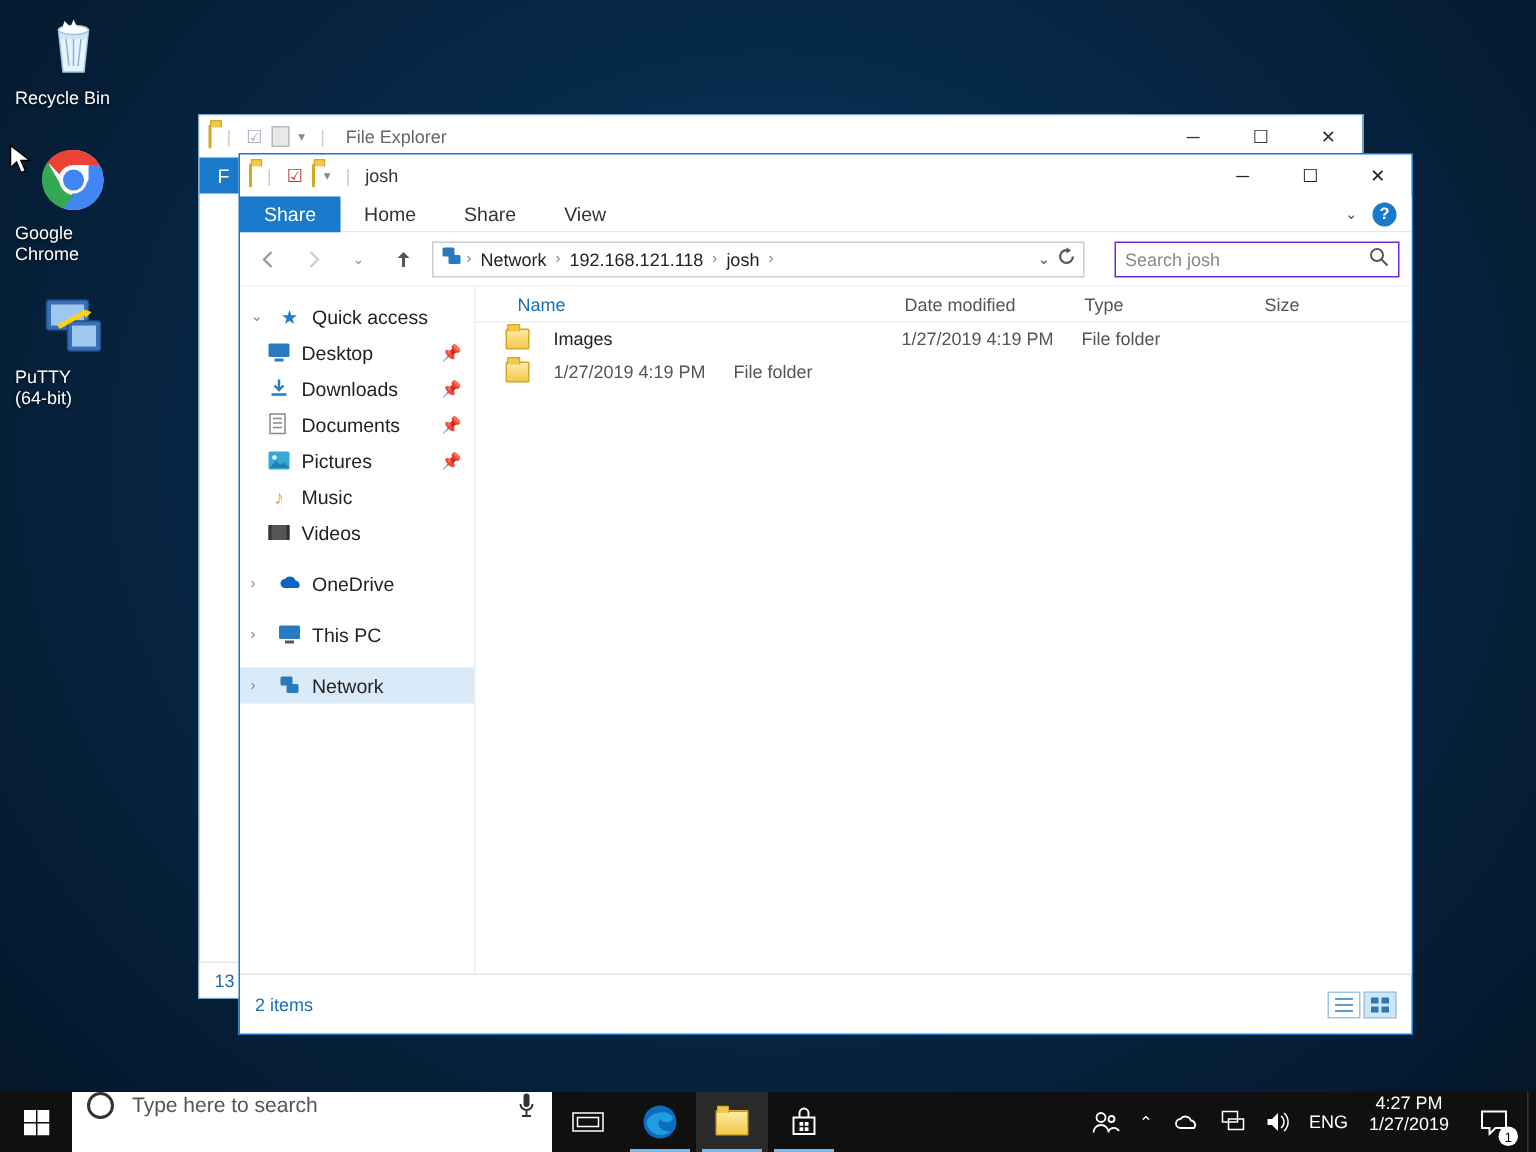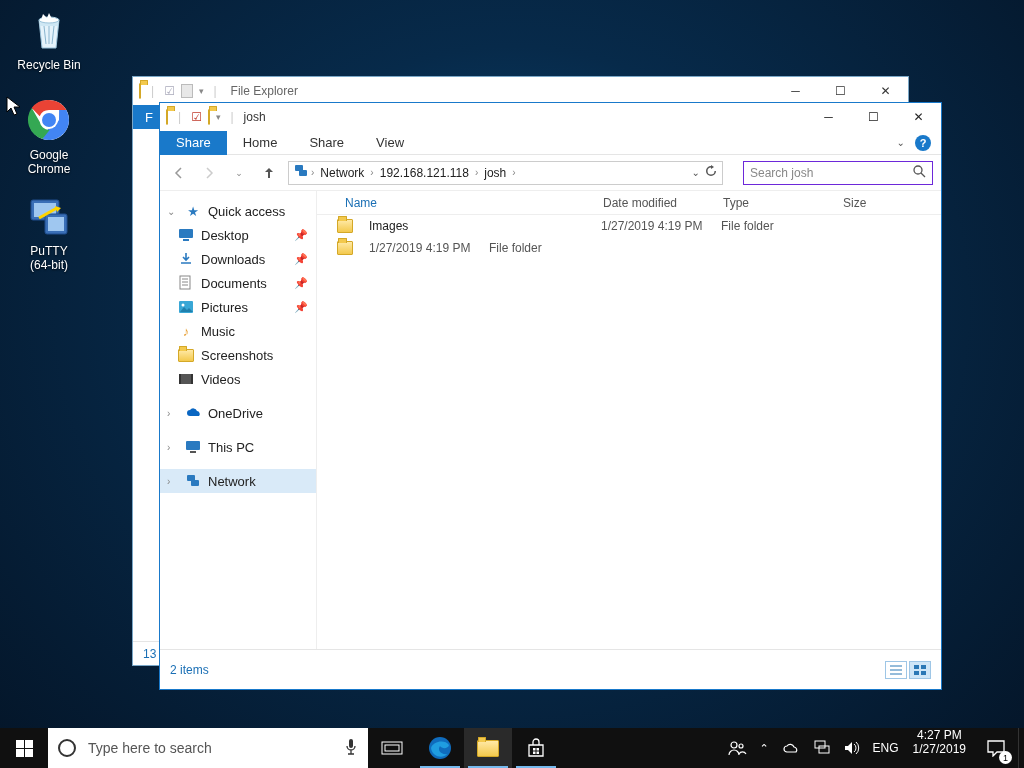--- a/index.html
+++ b/index.html
@@ -1,20 +1,20 @@
 <!DOCTYPE html>
 <html><head>
 <meta charset="utf-8">
 <style>
 * { margin: 0; padding: 0; box-sizing: border-box; font-family: "Segoe UI", Tahoma, sans-serif; }
 html, body { width: 1024px; height: 768px; overflow: hidden; }
 body { background: radial-gradient(ellipse at 50% 40%, #0b4a7a 0%, #072a4a 40%, #041528 100%); position: relative; }
 
 
-.desktop-icon { position: absolute; width: 78px; text-align: center; color: #fff; font-size: 12px; cursor: pointer; text-shadow: 0 1px 2px rgba(0,0,0,.8); }
+.desktop-icon { position: absolute; width: 78px; text-align: left; color: #fff; font-size: 12px; cursor: pointer; text-shadow: 0 1px 2px rgba(0,0,0,.8); }
 .desktop-icon .ic { width: 48px; height: 48px; margin: 0 auto 4px; }
 .desktop-icon span { display: block; line-height: 1.2; }
 
 
 .cursor { position: absolute; width: 0; height: 0; z-index: 500; }
 .cursor svg { position: absolute; top: 0; left: 0; }
 
 
 .win-bg { position: absolute; left: 132px; top: 76px; width: 777px; height: 590px; background: #fff; border: 1px solid #7aa7c7; }
 .win-bg .titlebar { height: 28px; background: #fff; display: flex; align-items: center; font-size: 12px; color: #666; }
@@ -72,21 +72,21 @@
 .c-type { width: 120px; color: #555; }
 .c-size { width: 80px; color: #555; }
 
 .win .statusbar { height: 40px; border-top: 1px solid #e5e5e5; display: flex; align-items: center; font-size: 12px; color: #1a6fb5; padding: 0 10px; }
 .win .statusbar .viewbtns { margin-left: auto; display: flex; gap: 2px; }
 .win .statusbar .viewbtns div { width: 22px; height: 18px; border: 1px solid #9ec6e6; display: flex; align-items: center; justify-content: center; color: #2b78b5; cursor: pointer; }
 
 
 .taskbar { position: absolute; left: 0; right: 0; bottom: 0; height: 40px; background: #101010; display: flex; align-items: stretch; color: #fff; z-index: 100; }
 .taskbar .start { width: 48px; display: flex; align-items: center; justify-content: center; cursor: pointer; }
-.taskbar .search { flex: none; width: 320px; background: #fff; color: #555; display: flex; align-items: center; padding: 0 10px; font-size: 14px; gap: 12px; }
+.taskbar .search { flex: none; width: 320px; background: #fff; color: #555; display: flex; padding: 0 10px; font-size: 14px; gap: 12px; }
 .taskbar .search .cortana { width: 18px; height: 18px; border: 2px solid #333; border-radius: 50%; }
 .taskbar .search .mic { margin-left: auto; color: #333; }
 .taskbar .tbtn { width: 48px; display: flex; align-items: center; justify-content: center; cursor: pointer; position: relative; }
 .taskbar .tbtn.active::after { content: ""; position: absolute; bottom: 0; left: 4px; right: 4px; height: 2px; background: #76b9ed; }
 .taskbar .tbtn.active-bright { background: #2a2a2a; }
 .taskbar .tray { margin-left: auto; display: flex; align-items: center; gap: 12px; padding: 0 6px; font-size: 12px; }
 .taskbar .tray .ico { cursor: pointer; display: flex; align-items: center; }
 .taskbar .clock { text-align: center; line-height: 1.2; font-size: 12px; padding: 0 8px; cursor: pointer; }
 .taskbar .notif { width: 44px; display: flex; align-items: center; justify-content: center; cursor: pointer; position: relative; }
 .taskbar .notif .badge { position: absolute; bottom: 4px; right: 6px; width: 13px; height: 13px; background: #fff; color: #000; border-radius: 50%; font-size: 9px; display: flex; align-items: center; justify-content: center; }
@@ -294,26 +294,20 @@
           </span>
         <span>Pictures</span>
         <span class="pin">📌</span>
       </div>
       <div class="item">
         <span class="ic" style="color:#e8a33d;">♪</span>
         <span>Music</span>
       </div>
       <div class="item">
         <span class="ic">
-            <span class="folder-ic"></span>
-          </span>
-        <span>Screenshots</span>
-      </div>
-      <div class="item">
-        <span class="ic">
             <svg width="16" height="12">
               <rect x="1" y="1" width="14" height="10" fill="#555" rx="1"></rect>
               <rect x="1" y="1" width="2" height="10" fill="#333"></rect>
               <rect x="13" y="1" width="2" height="10" fill="#333"></rect>
             </svg>
           </span>
         <span>Videos</span>
       </div>
       <div class="group-sp"></div>
       <div class="item">

